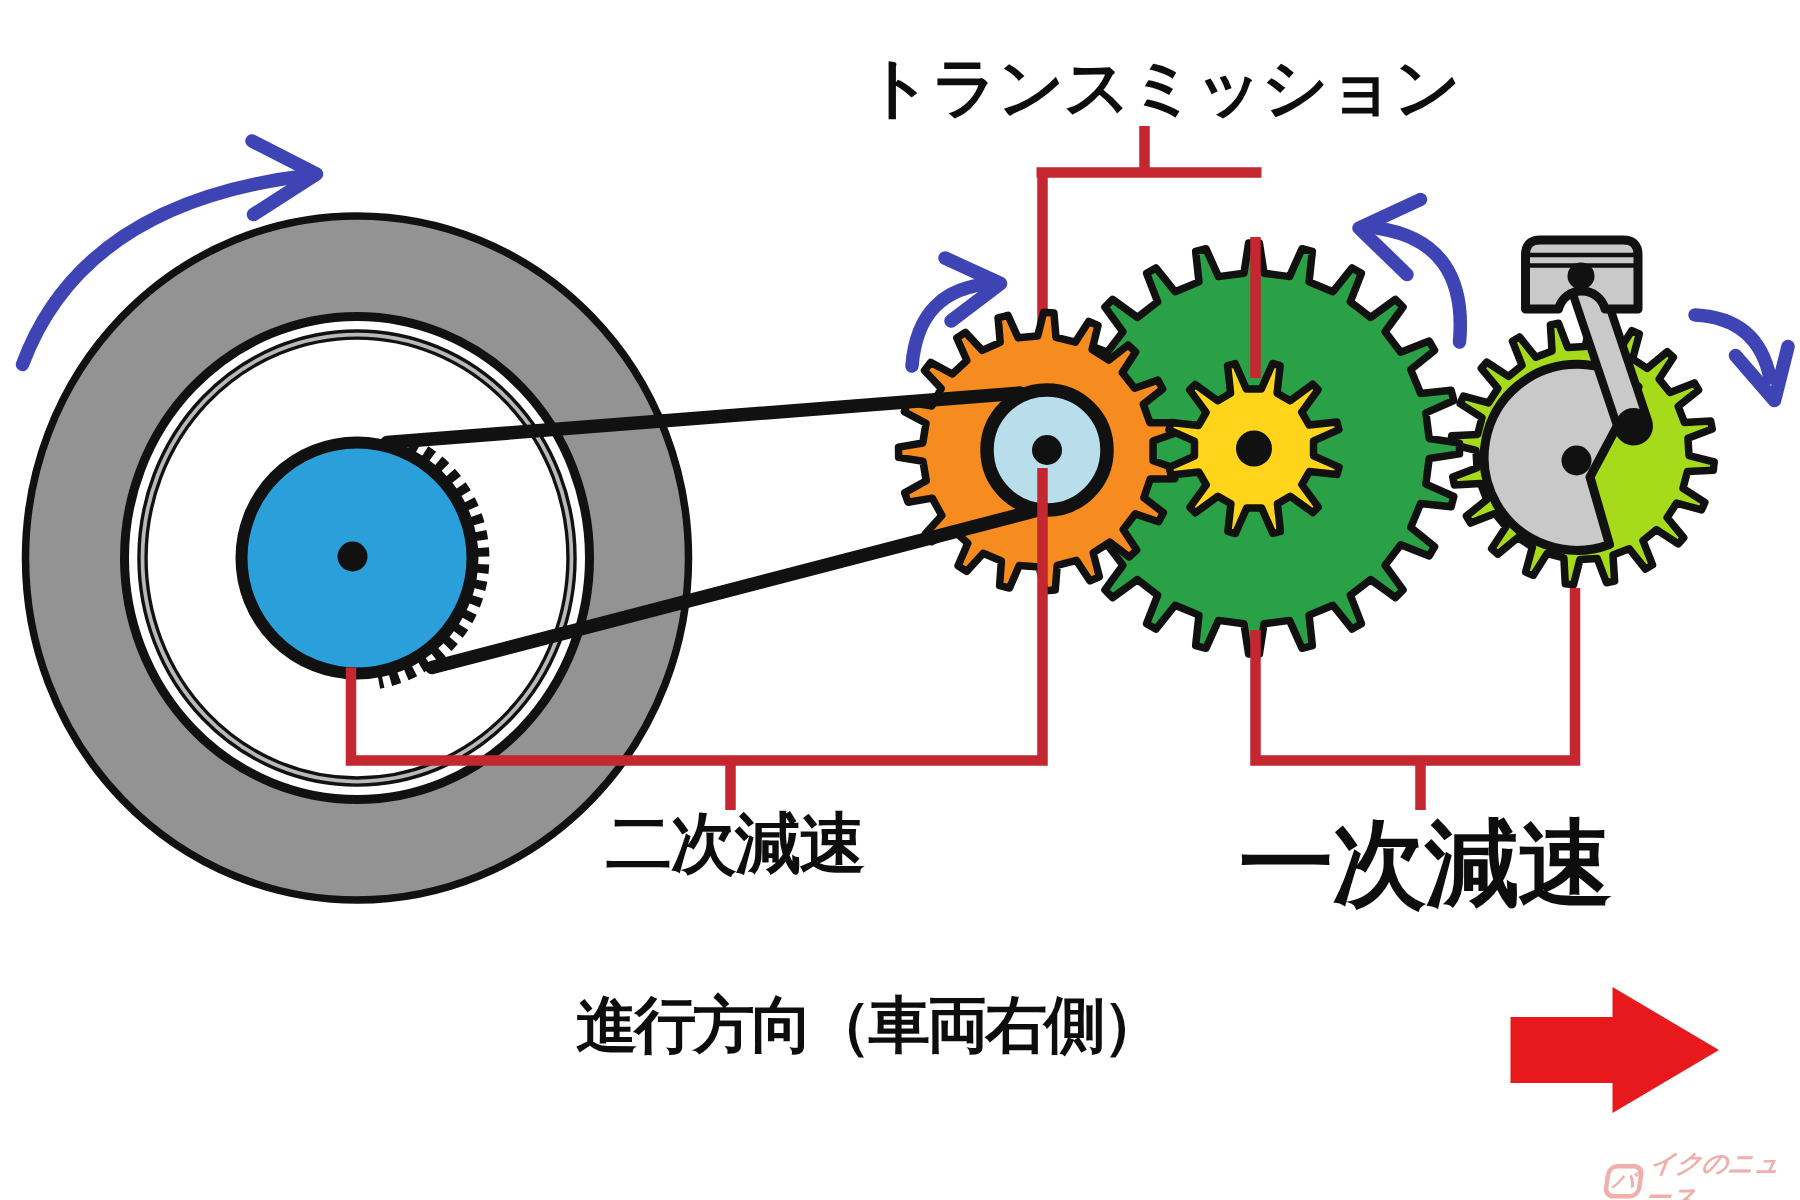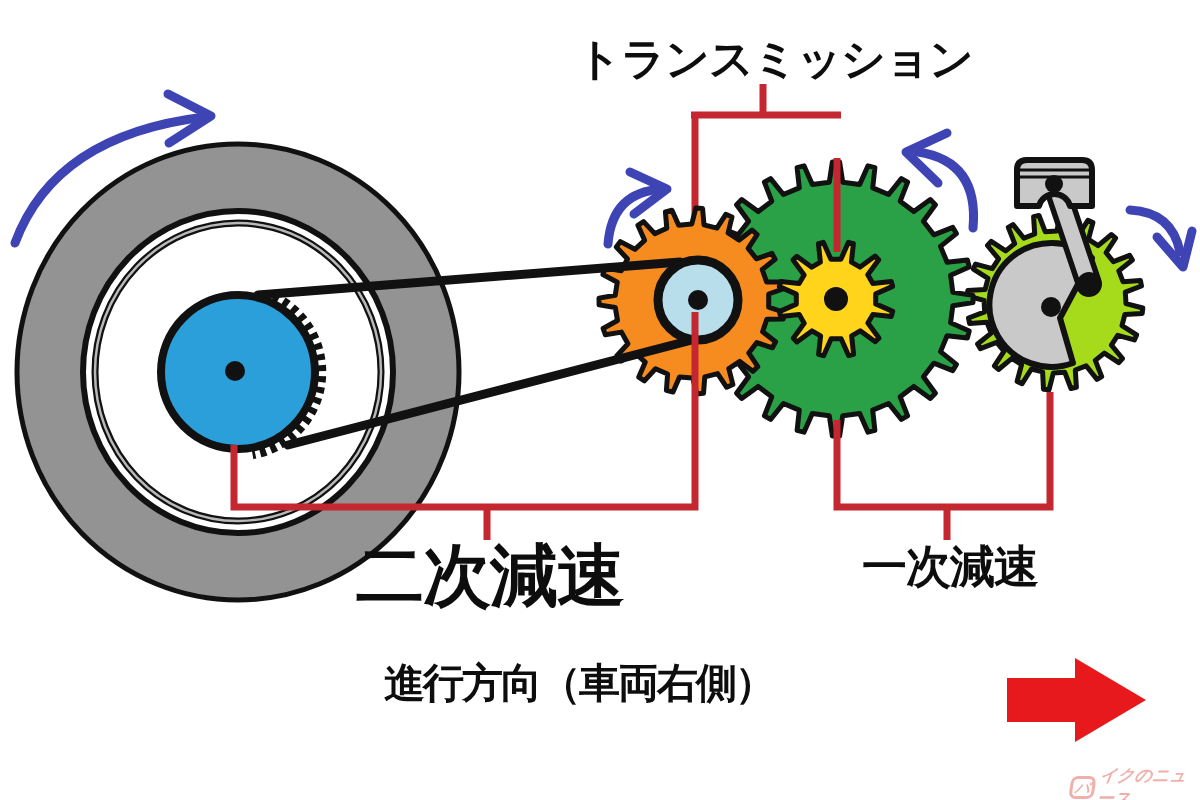--- a/index.html
+++ b/index.html
@@ -2,22 +2,22 @@
 <html><head>
 <meta charset="utf-8">
 <style>
   html,body{margin:0;padding:0;background:#fff;}
   .stage{position:relative;width:1200px;height:800px;background:#fff;overflow:hidden;
          font-family:"Liberation Sans","DejaVu Sans",sans-serif;}
   .stage svg{position:absolute;left:0;top:0;}
   .lbl{position:absolute;color:#0d0d0d;font-weight:bold;white-space:nowrap;line-height:1.05;
        letter-spacing:-1px;}
   .lbl-transmission{left:775px;top:36px;transform:translateX(-50%);font-size:44px;}
-  .lbl-secondary{left:490px;top:540px;transform:translateX(-50%);font-size:68px;}
-  .lbl-primary{left:950px;top:543px;transform:translateX(-50%);font-size:45px;}
+  .lbl-secondary{left:490px;top:540px;transform:translateX(-50%);font-size:44px;font-family:Liberation Serif, serif;}
+  .lbl-primary{left:950px;top:543px;transform:translateX(-50%);font-size:63px;}
   .lbl-direction{left:384px;top:662px;font-size:41px;letter-spacing:-2px;}
   .watermark{position:absolute;left:1070px;top:764px;display:flex;align-items:center;gap:3px;
              color:#efb0ac;font-weight:bold;font-style:italic;transform:skewX(-8deg);}
   .wm-logo{display:inline-block;font-size:15px;line-height:17px;border:3px solid #efb0ac;
            border-radius:7px;padding:0 2px;}
   .wm-text{font-size:17px;letter-spacing:0;}
 </style>
 </head>
 <body>
 

